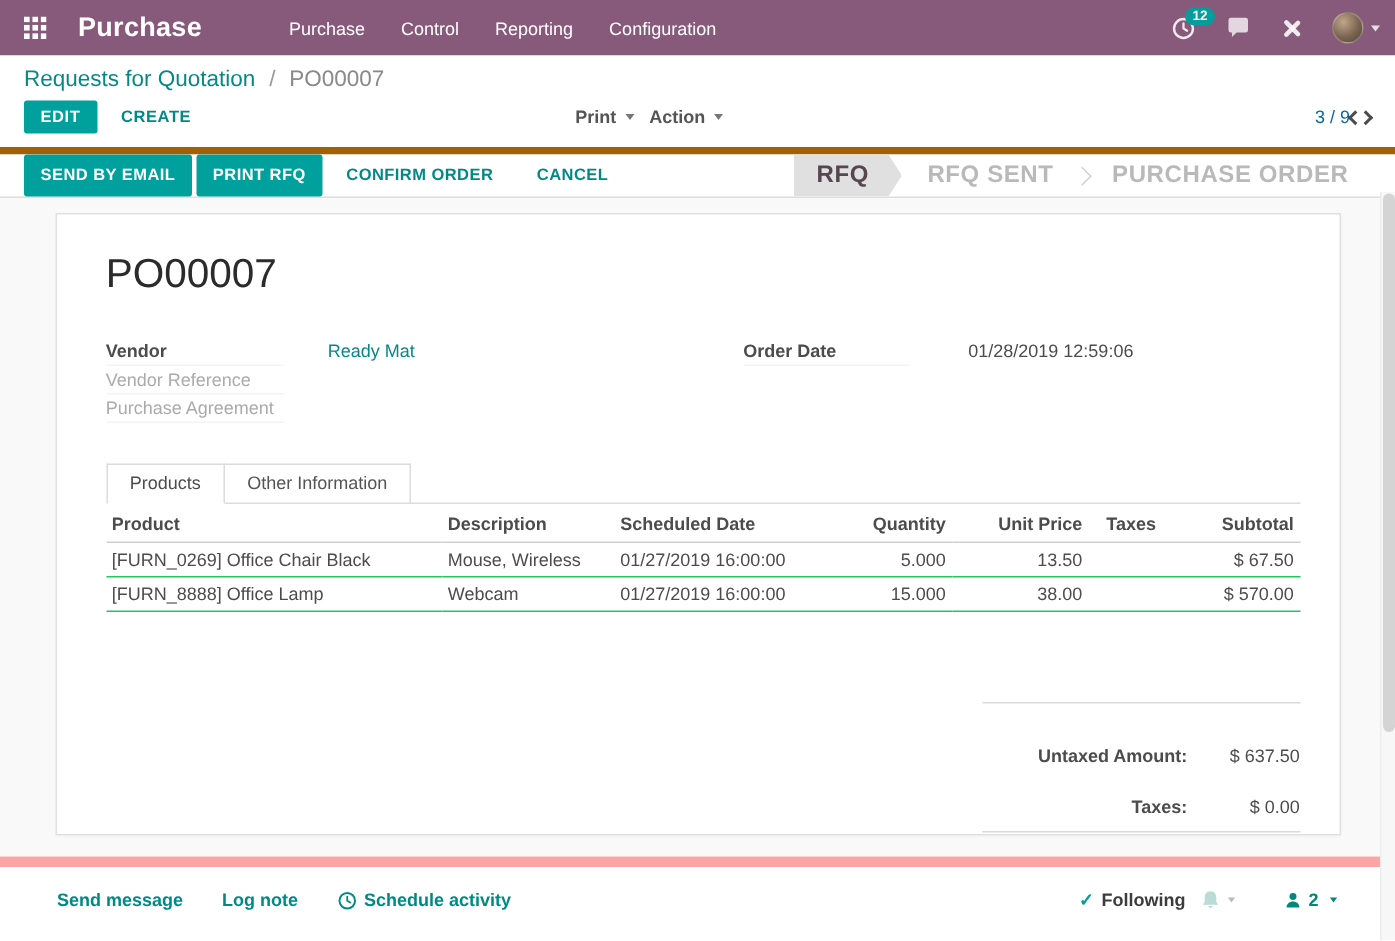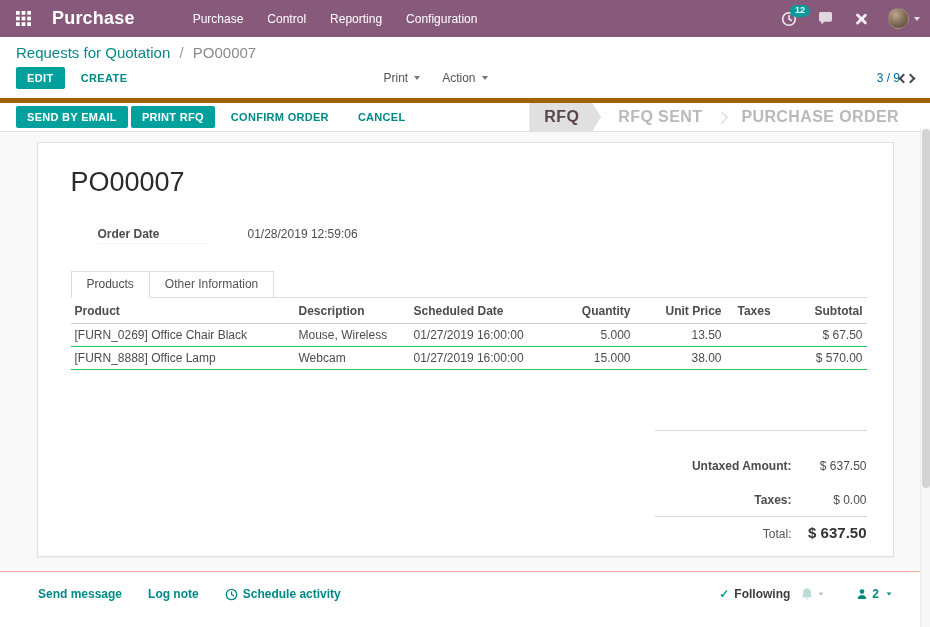--- a/index.html
+++ b/index.html
@@ -51,32 +51,32 @@
   .cp-actions { display: flex; align-items: center; height: 24px; }
   .btn-edit {
     background: #00a09d; color: #fff; border: none; font-family: inherit;
     font-size: 11px; font-weight: bold; letter-spacing: .4px; padding: 5px 11px;
     border-radius: 2px; cursor: pointer;
   }
   .btn-create {
     background: none; border: none; color: #018a85; font-family: inherit;
     font-size: 11px; font-weight: bold; letter-spacing: .4px; margin-left: 16px; cursor: pointer;
   }
-  .cp-dropdowns { display: flex; align-items: center; gap: 22px; margin-left: 256px; color: #555; }
+  .cp-dropdowns { display: flex; align-items: center; gap: 10px; margin-left: 256px; color: #555; font-weight: bold; }
   .dropdown-toggle { display: flex; align-items: center; gap: 6px; font-size: 12px; cursor: pointer; }
   .dd-caret { color: #777; }
   .pager { margin-left: auto; display: flex; align-items: center; gap: 0; color: #0369a1; justify-content: center; }
   .pager-count { font-size: 12px; }
   .chev { display: inline-block; width: 7px; height: 7px; border-top: 2px solid #4c4c4c; border-right: 2px solid #4c4c4c; cursor: pointer; }
   .chev.left  { transform: rotate(-135deg); }
   .chev.right { transform: rotate(45deg); }
 
   
   .statusbar { height: 29px; background: #fff; border-bottom: 1px solid #dedede; display: flex; align-items: stretch; padding-left: 16px; }
-  .sb-buttons { display: flex; align-items: center; gap: 3px; }
+  .sb-buttons { display: flex; gap: 3px; }
   .sb-btn {
     font-family: inherit; font-size: 11px; font-weight: bold; letter-spacing: .3px;
     border: none; cursor: pointer; padding: 5px 11px; border-radius: 2px;
   }
   .sb-btn.primary { background: #00a09d; color: #fff; }
   .sb-btn.flat { background: none; color: #018a85; padding: 5px 13px; }
   .sb-states { margin-left: auto; display: flex; align-items: stretch; padding-right: 14px; }
   .state {
     display: flex; align-items: center; padding: 0 17px; font-size: 16px; font-weight: bold;
     letter-spacing: .4px; color: #b9b9b9; cursor: pointer;
@@ -127,21 +127,21 @@
   
   .totals { width: 212px; margin-left: auto; margin-top: 60px; border-top: 1px solid #dadada; padding-top: 8px; }
   .tot-row { display: flex; justify-content: flex-end; align-items: baseline; margin-bottom: 7px; margin-top: 20px; }
   .tot-label { font-weight: bold; color: #4c4c4c; }
   .tot-value { width: 75px; text-align: right; color: #4c4c4c; }
   .tot-total { border-top: 1px solid #dadada; padding-top: 7px; margin-top: 9px; }
   .tot-total .tot-label { font-weight: normal; color: #555; }
   .tot-total .tot-value { font-size: 15px; font-weight: bold; color: #333; }
 
   
-  .chatter { border-top: 1px solid #fca5a5; background: #fff; padding: 15px 38px 0; display: flex; align-items: center; }
+  .chatter { border-top: 7px solid #fca5a5; background: #fff; padding: 15px 38px 0; display: flex; align-items: center; }
   .chat-link {
     background: none; border: none; font-family: inherit; color: #018a85;
     font-size: 12px; font-weight: bold; cursor: pointer; margin-right: 26px;
     display: inline-flex; align-items: center; gap: 5px; padding: 0;
   }
   .chatter-right { margin-left: auto; display: flex; align-items: center; }
   .following { display: flex; align-items: center; gap: 5px; cursor: pointer; }
   .check { color: #00a09d; font-weight: bold; font-size: 12px; }
   .following-label { color: #3c3c3c; font-weight: bold; font-size: 12px; }
   .bell-group { display: flex; align-items: center; gap: 4px; margin-left: 10px; cursor: pointer; }
@@ -241,20 +241,34 @@
     <span class="state-sep"></span>
     <div class="state">PURCHASE ORDER</div>
   </div>
 </section>
 
 <section class="form-area">
   <div class="sheet">
     <h1 class="sheet-title">PO00007</h1>
 
     <div class="field-group">
+      <div class="fg-col left">
+        <div class="field-row">
+          <span class="field-label">Vendor</span>
+          <span class="field-value link">Ready Mat</span>
+        </div>
+        <div class="field-row">
+          <span class="field-label empty">Vendor Reference</span>
+          <span class="field-value"></span>
+        </div>
+        <div class="field-row">
+          <span class="field-label empty">Purchase Agreement</span>
+          <span class="field-value"></span>
+        </div>
+      </div>
       <div class="fg-col right">
         <div class="field-row">
           <span class="field-label">Order Date</span>
           <span class="field-value">01/28/2019 12:59:06</span>
         </div>
       </div>
     </div>
 
     <div class="tabs">
       <div class="tab active">Products</div>

